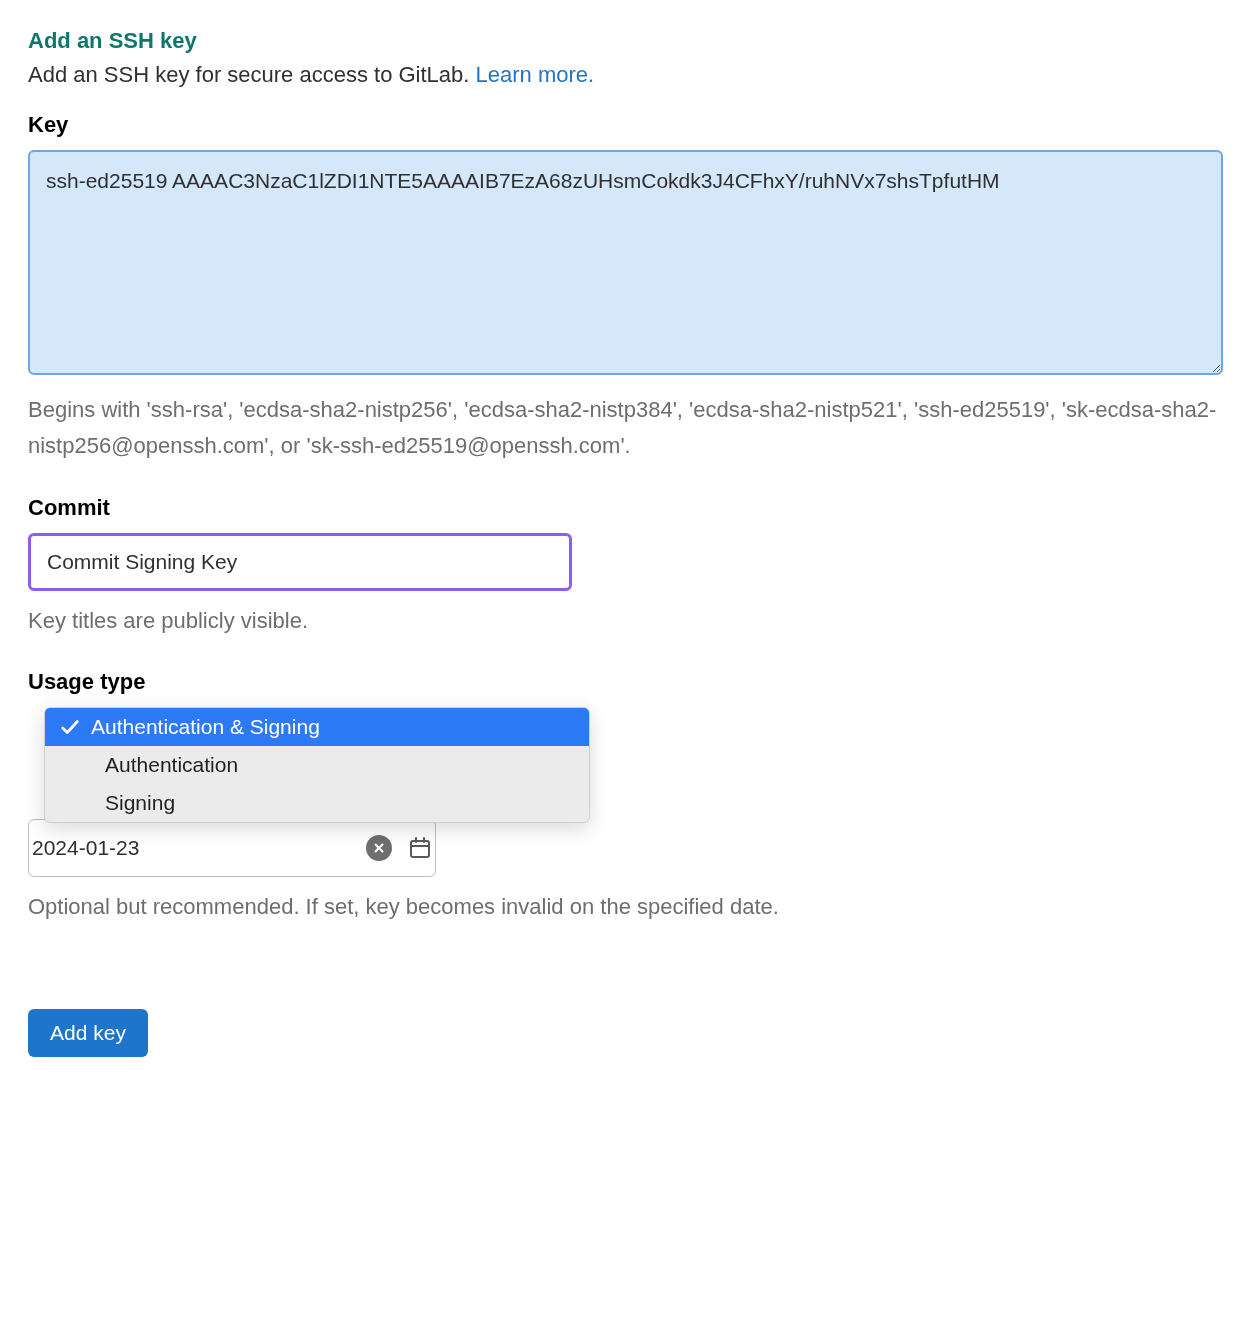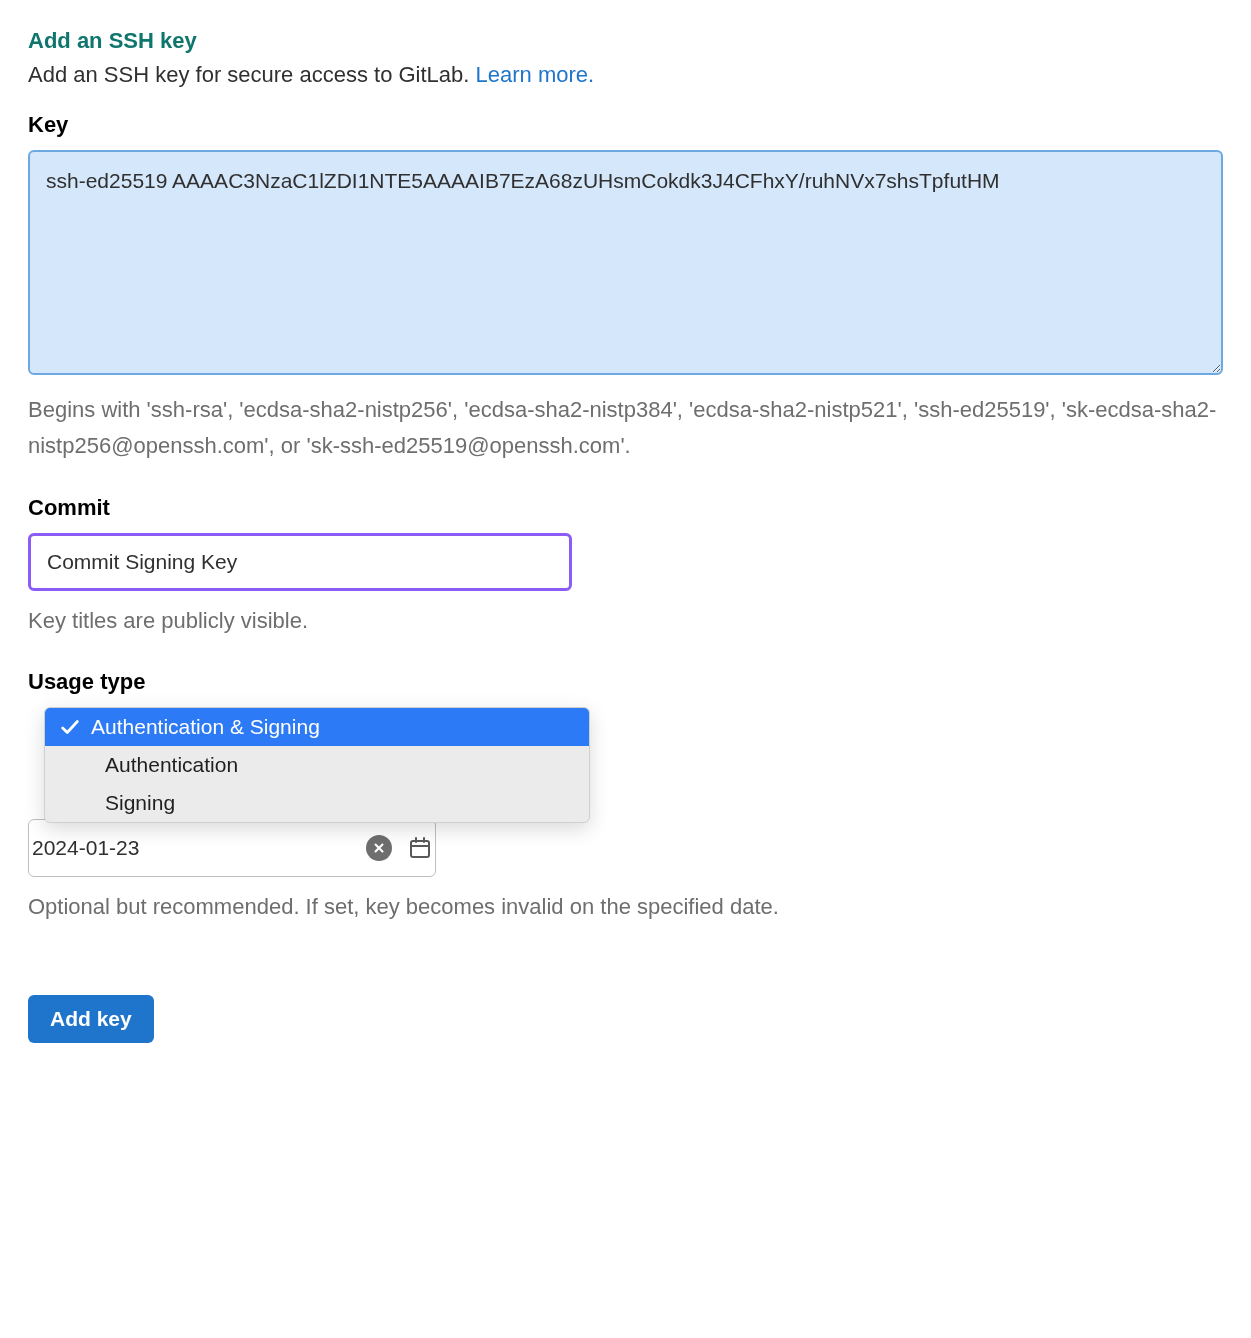--- a/index.html
+++ b/index.html
@@ -153,26 +153,26 @@
     }
     .calendar-icon {
       width: 24px;
       height: 24px;
     }
     .submit-btn {
       display: inline-block;
       background: #1f75cb;
       color: #fff;
       font-size: 21px;
-      font-weight: 700;
+      font-weight: 400;
       border: none;
       border-radius: 6px;
       padding: 12px 22px;
       cursor: pointer;
-      margin-top: 40px;
+      margin-top: 54px;
     }
   </style>
 </head>
 <body>
 
 
 
 <div class="section-heading">Add an SSH key</div>
 
 <div class="description">

